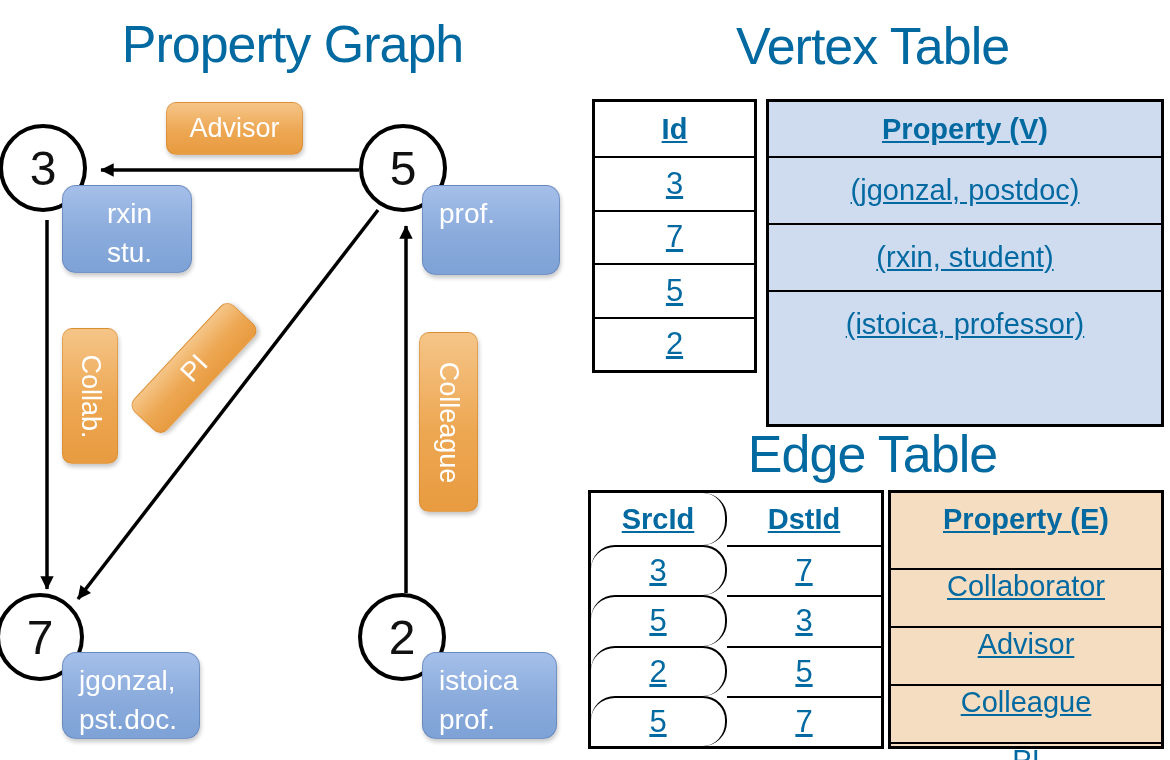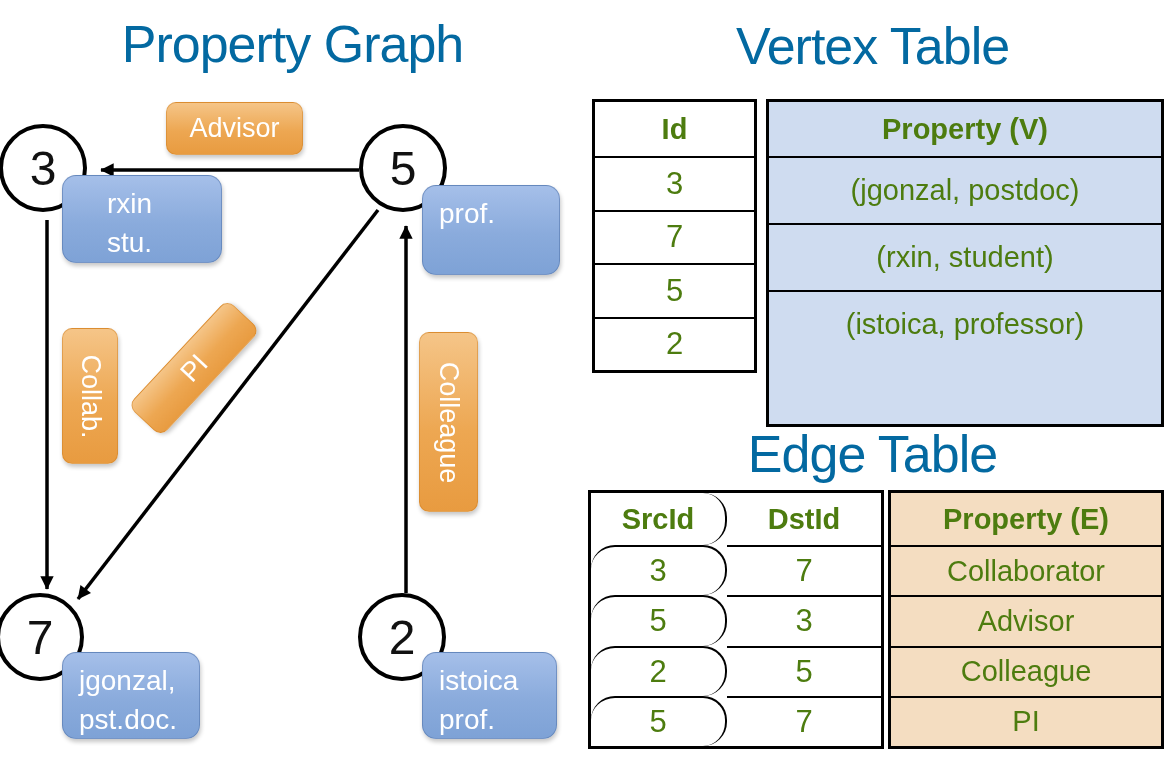--- a/index.html
+++ b/index.html
@@ -51,38 +51,38 @@
 
   
   .vprop {
     position: absolute; z-index: 4;
     background: linear-gradient(180deg, #a5bfe9 0%, #8aabdc 55%, #7ea2d6 100%);
     border: 1px solid rgba(80,115,170,.55);
     border-radius: 14px; color: #fff;
     font-size: 28px; line-height: 1.4; padding: 8px 0 0 16px;
     box-shadow: 1px 3px 4px rgba(0,0,0,.22);
   }
-  .p-rxin     { left: 62px;  top: 175px; width: 160px; height: 88px; padding-left: 44px; }
+  .p-rxin     { left: 62px;  top: 185px; width: 130px; height: 88px; padding-left: 44px; }
   .p-franklin { left: 422px; top: 185px; width: 138px; height: 90px; }
   .p-jgonzal  { left: 62px;  top: 652px; width: 138px; height: 87px; }
   .p-istoica  { left: 422px; top: 652px; width: 135px; height: 87px; }
 
   
   .tbox {
     position: absolute; border: 3px solid #000; background: #fff;
     display: grid; z-index: 2;
   }
   .vt-id   { left: 592px; top: 99px;  width: 165px; height: 274px; grid-template-rows: 54px repeat(4, 1fr); }
   .vt-prop { left: 766px; top: 99px;  width: 398px; height: 328px; grid-template-rows: 54px repeat(4, 1fr); background: #cfdcf0; }
   .et-ids  { left: 588px; top: 490px; width: 296px; height: 259px; grid-template-columns: 136px 1fr; grid-template-rows: 52px repeat(4, 1fr); }
-  .et-prop { left: 888px; top: 490px; width: 276px; height: 259px; grid-template-rows: 52px repeat(4, 1fr); background: #f4ddc1; }
+  .et-prop { left: 888px; top: 490px; width: 276px; height: 259px; grid-template-rows: 52px repeat(4, 1fr); background: #f4ddc1; gap: 23px; }
 
   .cell {
     display: flex; align-items: center; justify-content: center;
-    font-size: 29px; color: #4d7c0f;
+    font-size: 29px; color: #0369a1; text-decoration: underline;
   }
   .cell.hdr { font-weight: 700; }
   .cell.num { font-size: 31px; }
   .rline { border-top: 2px solid #000; }
   .cdiv  { border-right: 2px solid #000; border-radius: 24px; }
 </style>
 </head>
 <body>
 
 <div class="canvas">

